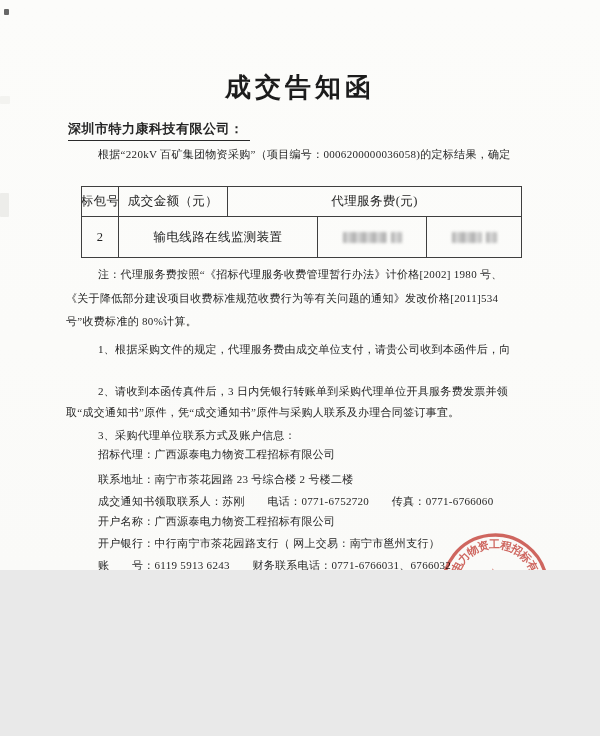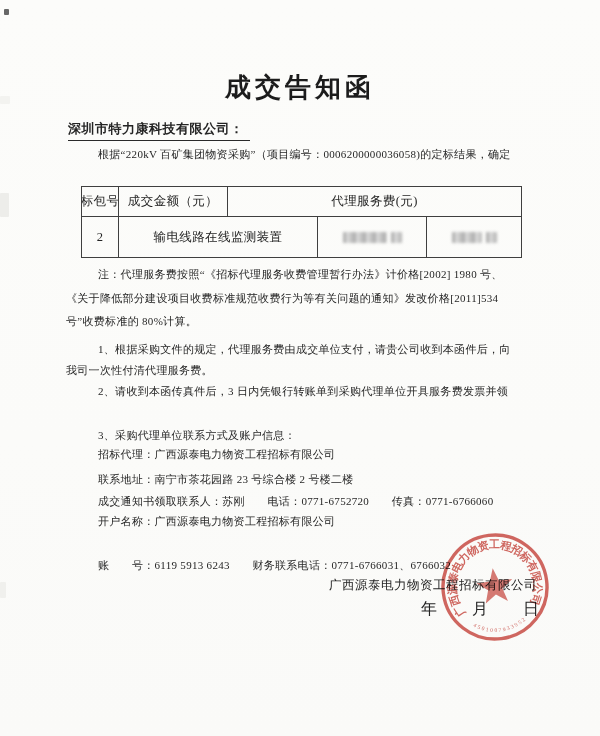--- a/index.html
+++ b/index.html
@@ -1,18 +1,18 @@
 <!DOCTYPE html>
 <html><head>
 <meta charset="utf-8">
 <style>
   html,body{margin:0;padding:0;background:#e9e9e9;}
   .page{
     position:relative;
-    width:600px;height:736px;
+    width:600px;height:570px;
     margin:0 auto;
     background:linear-gradient(180deg,#fcfcfa 0%,#fbfbf9 60%,#fafaf8 100%);
     overflow:hidden;
     font-family:"Liberation Serif","DejaVu Serif",serif;
     color:#242424;
   }
   .title{
     position:absolute;top:70px;left:0;right:0;
     text-align:center;
     font-size:26px;font-weight:bold;letter-spacing:4px;
@@ -120,28 +120,29 @@
         </span>
       </div>
     </div>
   </div>
 
   <div class="line ind" style="top:266px">注：代理服务费按照“《招标代理服务收费管理暂行办法》计价格[2002] 1980 号、</div>
   <div class="line flush" style="top:290px">《关于降低部分建设项目收费标准规范收费行为等有关问题的通知》发改价格[2011]534</div>
   <div class="line flush" style="top:313px">号”收费标准的 80%计算。</div>
 
   <div class="line ind" style="top:341px">1、根据采购文件的规定，代理服务费由成交单位支付，请贵公司收到本函件后，向</div>
-  <div class="line flush" style="top:362px">我司一次性付清代理服务费。</div>
   <div class="line ind" style="top:383px">2、请收到本函传真件后，3 日内凭银行转账单到采购代理单位开具服务费发票并领</div>
+  <div class="line flush" style="top:404px">取“成交通知书”原件，凭“成交通知书”原件与采购人联系及办理合同签订事宜。</div>
   <div class="line ind" style="top:427px">3、采购代理单位联系方式及账户信息：</div>
 
   <div class="line ind" style="top:446px">招标代理：广西源泰电力物资工程招标有限公司</div>
   <div class="line ind" style="top:471px">联系地址：南宁市茶花园路 23 号综合楼 2 号楼二楼</div>
   <div class="line ind" style="top:493px">成交通知书领取联系人：苏刚　　电话：0771-6752720　　传真：0771-6766060</div>
   <div class="line ind" style="top:513px">开户名称：广西源泰电力物资工程招标有限公司</div>
+  <div class="line ind" style="top:535px">开户银行：中行南宁市茶花园路支行（ 网上交易：南宁市邕州支行）</div>
   <div class="line ind" style="top:557px">账　　号：6119 5913 6243　　财务联系电话：0771-6766031、6766032</div>
 
   <div class="sig-company">广西源泰电力物资工程招标有限公司</div>
   <div class="sig-date">年　　月　　日</div>
 
   <svg class="stamp" viewBox="-75 -75 150 150" xmlns="http://www.w3.org/2000/svg">
     <defs>
       <path id="topArc" d="M -31.95 22.37 A 39 39 0 1 1 31.95 22.37" fill="none"></path>
       <path id="botArc" d="M -28.9 34.5 A 45 45 0 0 0 28.9 34.5" fill="none"></path>
     </defs>

